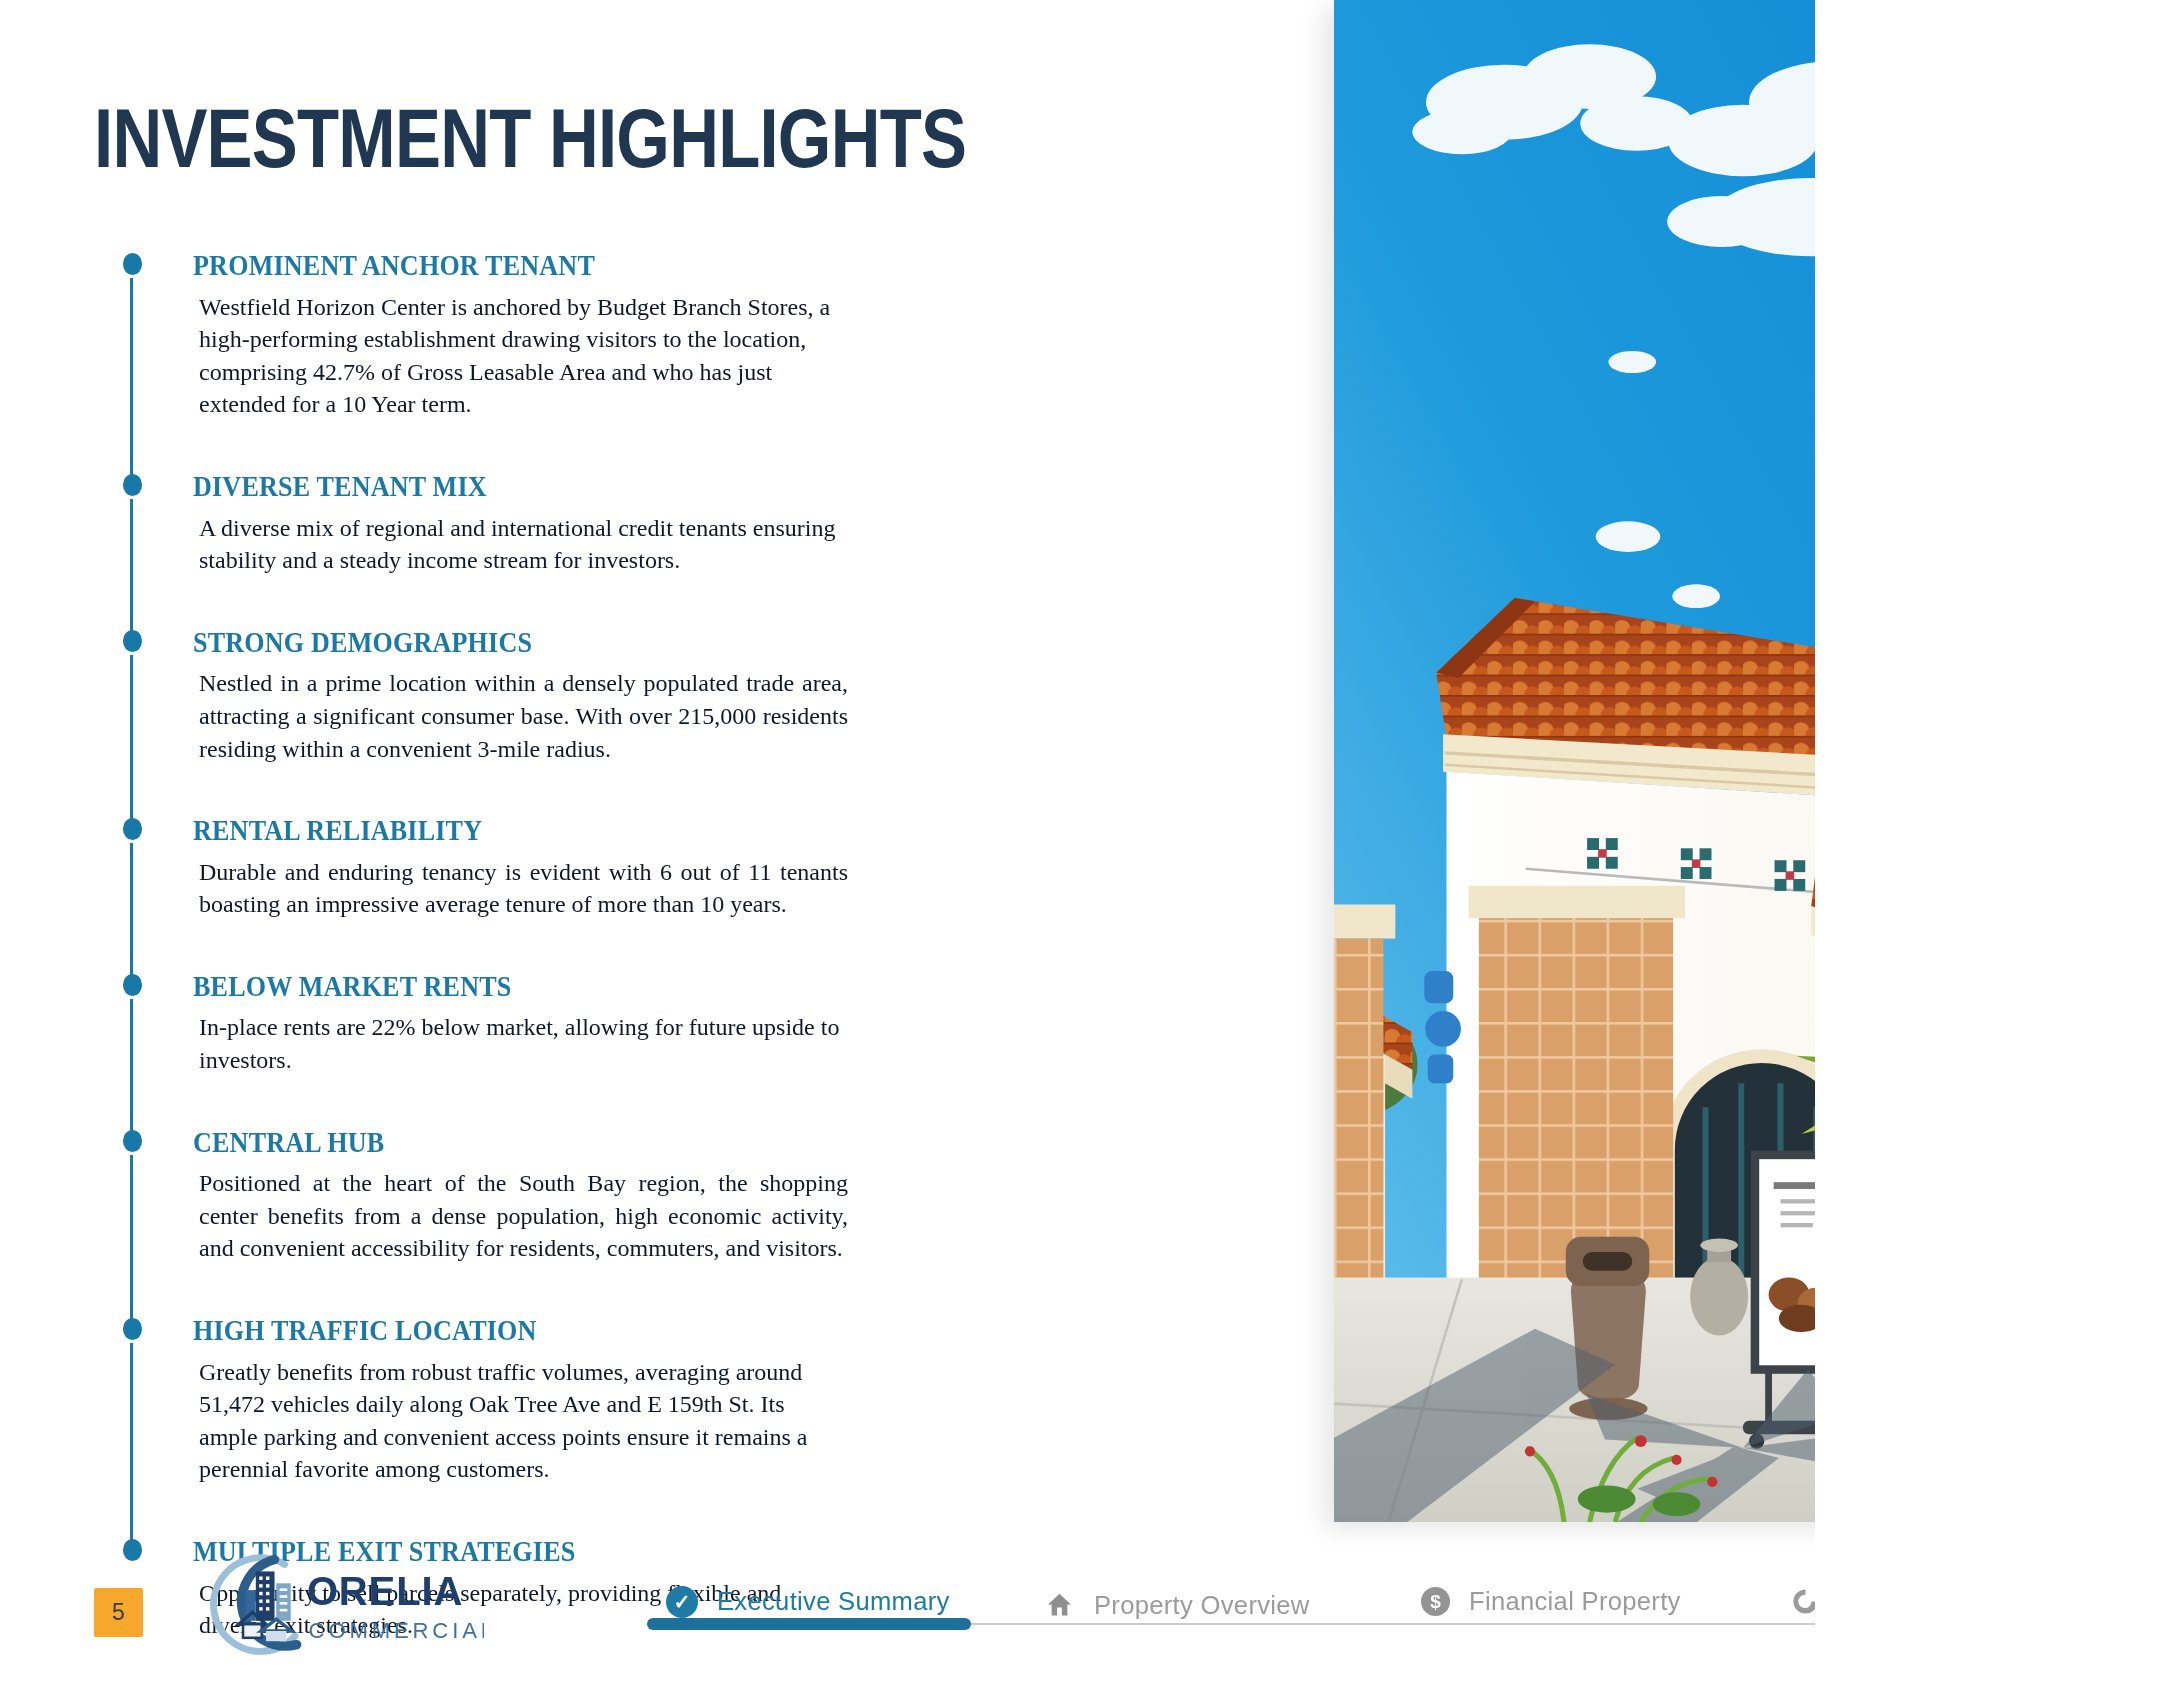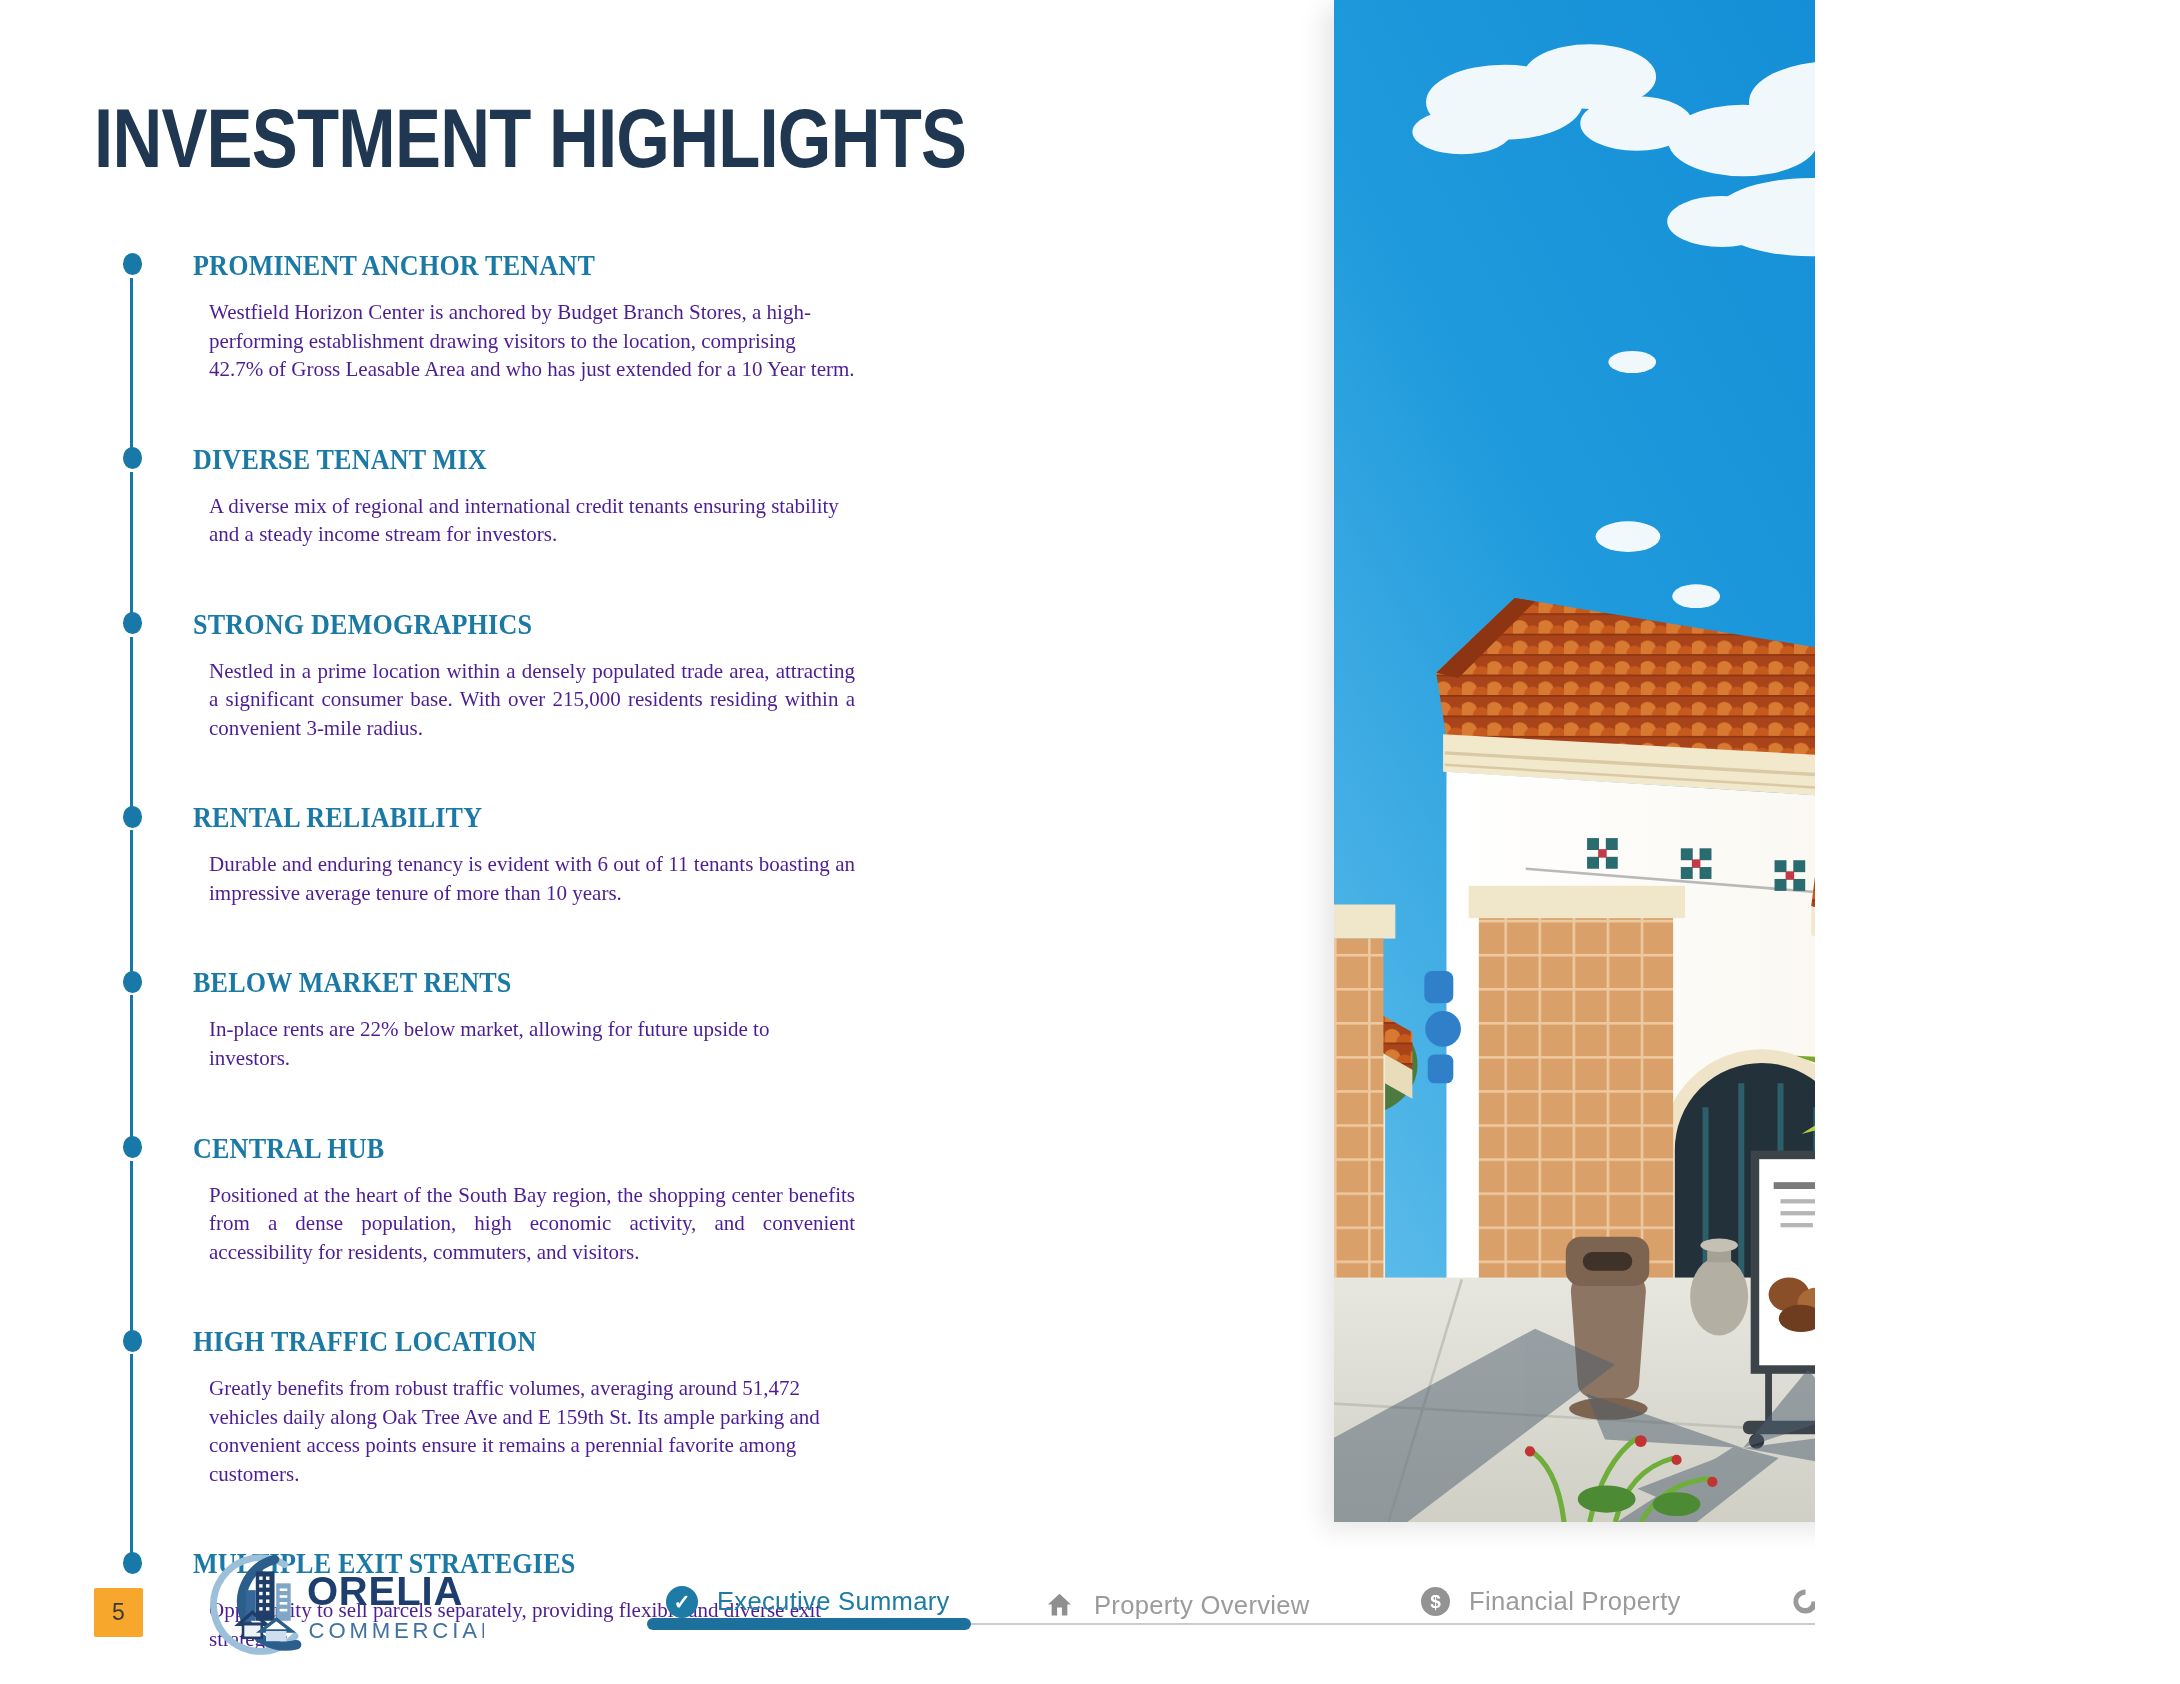--- a/index.html
+++ b/index.html
@@ -27,21 +27,21 @@
   .section:not(:last-child)::after {
     content:""; position:absolute; left:9.4px; top:29px; bottom:-9.4px;
     width:2.6px; background:#1878a8;
   }
   .section h3 {
     margin:0 0 8.5px 0; font-size:29px; font-weight:700; color:#1b79a6;
     letter-spacing:0.2px; transform:scaleX(.9); transform-origin:left center;
     white-space:nowrap;
   }
   .section p {
-    margin:16px; max-width:649px; font-size:21px; line-height:1.36; color:#4c1d95;
+    margin:6px; max-width:649px; font-size:24px; line-height:1.36; color:#0f172a;
   }
   .section p.justify { text-align:justify; }
 
   
   .photo {
     position:absolute; left:1334px; top:0; width:847px; height:1522px;
     box-shadow:-10.2px 6.8px 24px rgba(0,0,0,.10);
   }
   .photo svg { display:block; width:100%; height:100%; }
 

